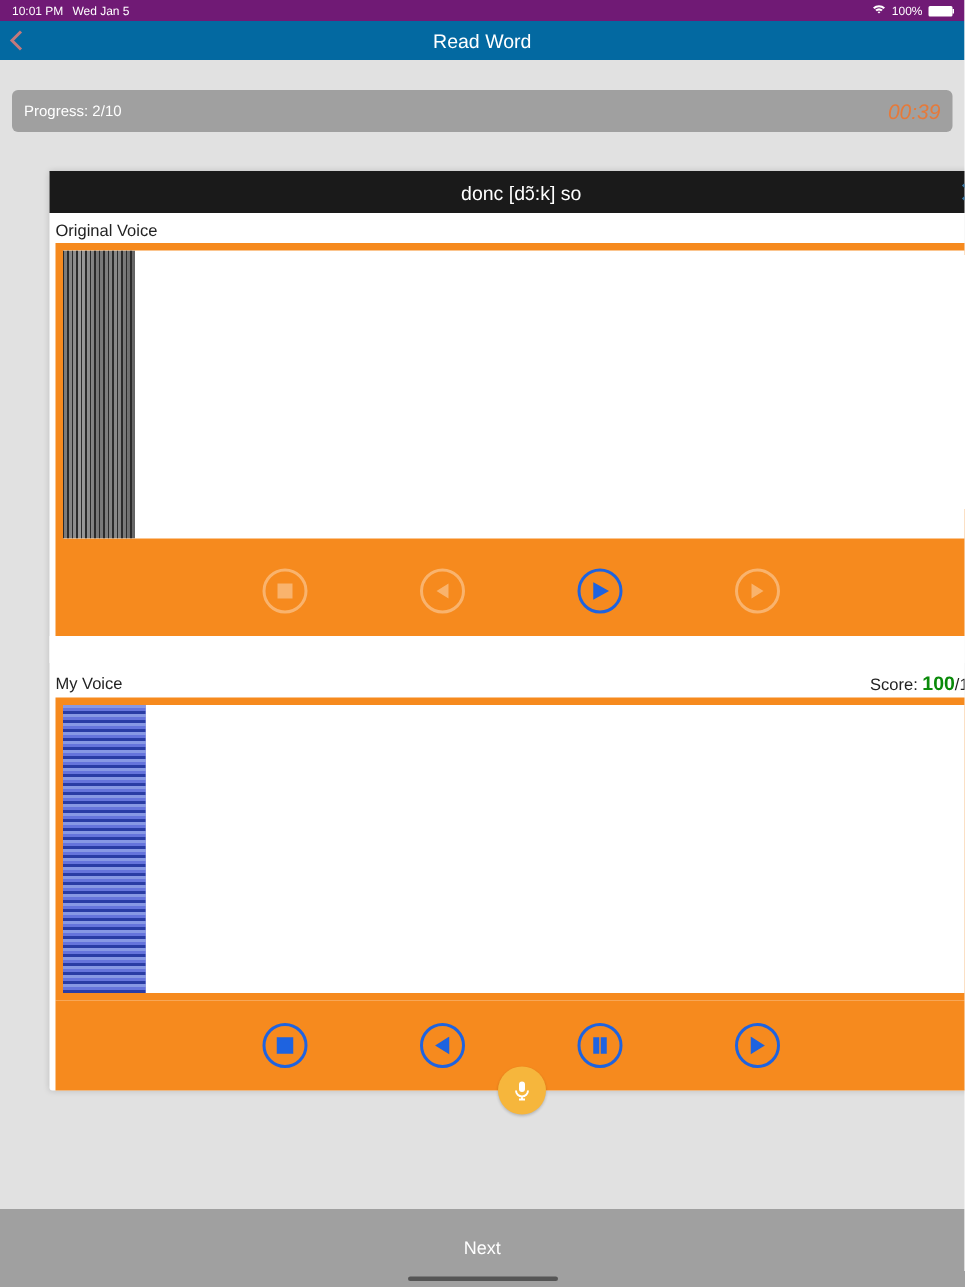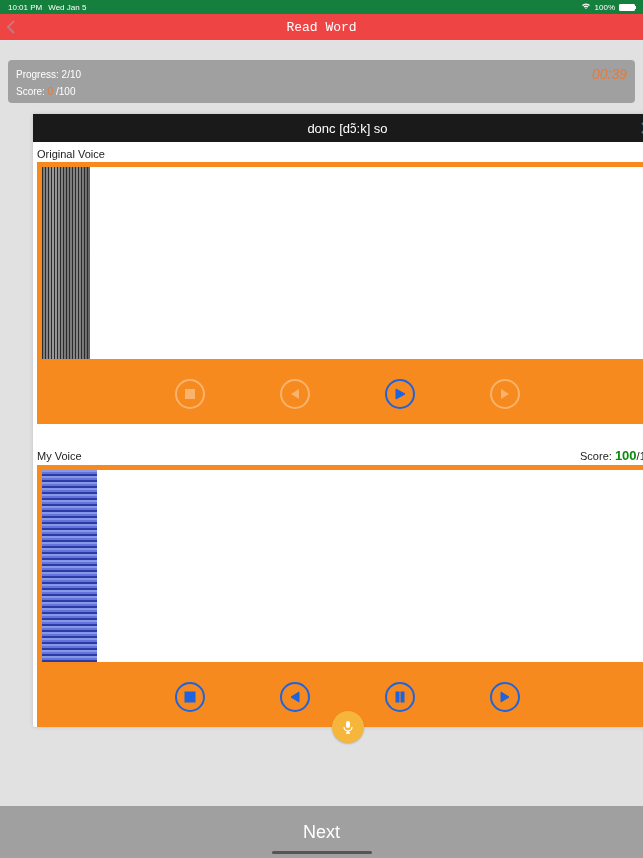--- a/index.html
+++ b/index.html
@@ -6,45 +6,44 @@
   body {
     width: 643px;
     height: 858px;
     background: #e1e1e1;
     font-family: -apple-system, Helvetica, Arial, sans-serif;
     overflow: hidden;
     position: relative;
   }
   .status-bar {
     height: 14px;
-    background: #15803d;
+    background: #701a75;
     color: #fff;
     font-size: 8px;
     display: flex;
     align-items: center;
     padding: 0 8px;
     justify-content: space-between;
   }
   .status-left { display: flex; gap: 6px; }
   .status-right { display: flex; gap: 4px; align-items: center; }
   .battery {
     width: 16px; height: 7px; border: 1px solid #fff; border-radius: 1px;
     display: inline-block; position: relative; background: #fff;
   }
   .battery::after { content:""; position:absolute; right:-2px; top:1.5px; width:1px; height:3px; background:#fff; }
   .nav-bar {
     height: 26px;
-    background: #ef4444;
+    background: #0369a1;
     color: #fff;
     display: flex;
     align-items: center;
     justify-content: center;
     position: relative;
     font-size: 13px;
-    font-family: Liberation Mono, monospace;
   }
   .nav-back {
     position: absolute; left: 6px; top: 0; bottom: 0;
     display: flex; align-items: center;
     color: #d58f92;
   }
   .info-bar {
     margin: 20px 8px 0 8px;
     background: #a0a0a0;
     border-radius: 4px;
@@ -145,21 +144,21 @@
   .mic-btn svg{ width:16px;height:16px; fill:#fff;}
   .footer {
     position:absolute;
     bottom:0; left:0; right:0;
     height:52px;
     background:#a0a0a0;
     color:#fff;
     display:flex;
     align-items:center;
     justify-content:center;
-    font-size:18px;
+    font-size:12px;
     cursor:pointer;
   }
   .home-indicator{
     position:absolute;
     bottom:4px; left:50%;
     transform:translateX(-50%);
     width:100px;height:3px;
     background:#555;
     border-radius:2px;
   }
@@ -209,25 +208,20 @@
 </div>
 
 <div class="info-bar">
   <div class="info-row">
     <span>
       <span>Progress:</span>
       <span>2/10</span>
     </span>
     <span class="timer">00:39</span>
   </div>
-  <div class="info-row2">
-    <span>Score:</span>
-    <span class="score-zero">0</span>
-    <span>/100</span>
-  </div>
 </div>
 
 <div class="card">
   <div class="card-header">
     <span>donc [dɔ̃:k] so</span>
     <div class="card-close">
       <svg width="14" height="14" viewBox="0 0 14 14">
           <path d="M2 2 L12 12 M12 2 L2 12" stroke="#3a7aa8" stroke-width="2"></path>
         </svg>
     </div>

